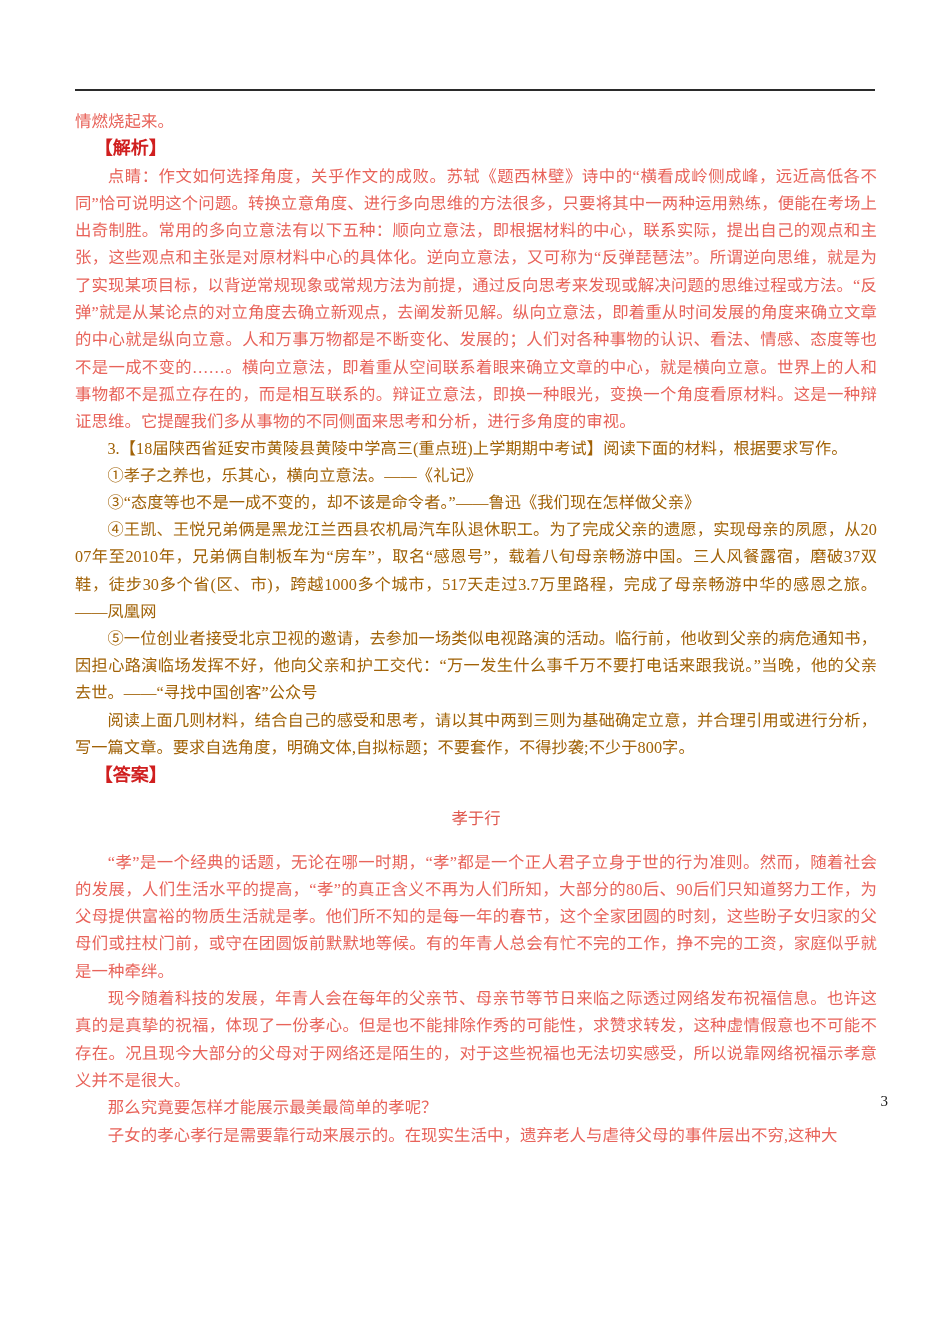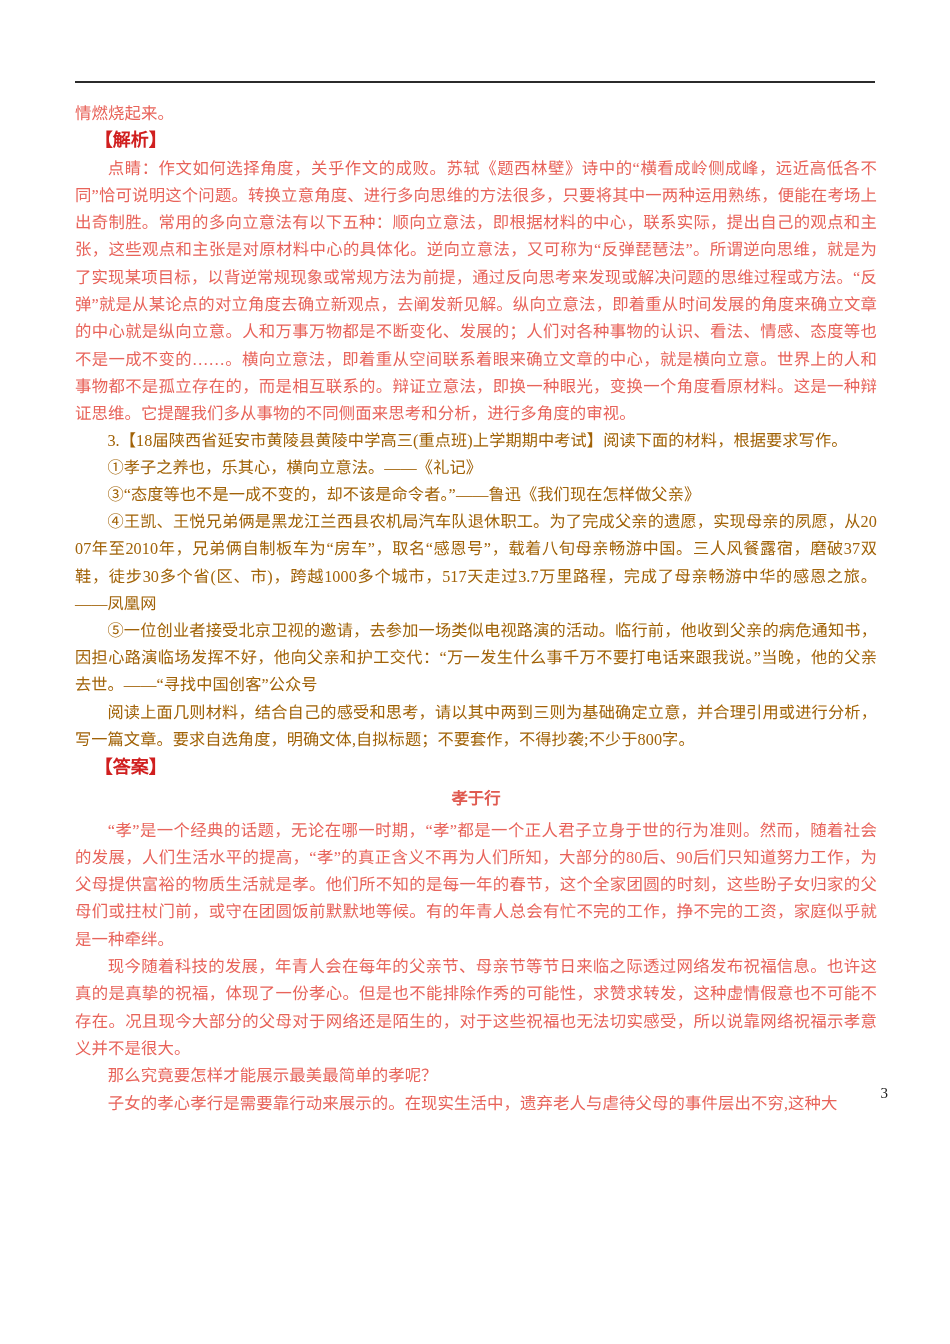--- a/index.html
+++ b/index.html
@@ -11,21 +11,21 @@
   body {
     width: 950px;
     height: 1344px;
     position: relative;
     font-family: "Liberation Serif", "DejaVu Serif", serif;
     overflow: hidden;
   }
 
   .page {
     position: absolute;
-    left: 0; top: 8px;
+    left: 0; top: 16px;
     width: 950px;
     height: 1116px;
     background: #fff;
   }
 
   .header-rule {
     position: absolute;
     left: 75px;
     top: 73px;
     width: 800px;
@@ -50,26 +50,26 @@
     text-justify: inter-ideograph;
     word-break: break-all;
   }
 
   .red      { color: #e8635a; }
   .black    { color: #a16207; }
 
   .indent2 { text-indent: 2em; }
 
   .title-line {
-    margin: 4px;
+    margin: 16px;
     font-size: 16.4px;
     line-height: 27.3px;
     color: #e05a50;
     text-align: center;
-    font-weight: bold;
+    font-weight: normal;
   }
 
   .tag-line {
     margin: 0;
     font-size: 18px;
     line-height: 27.3px;
     text-indent: 1.1em;
     font-weight: bold;
     color: #d01f1f;
   }

